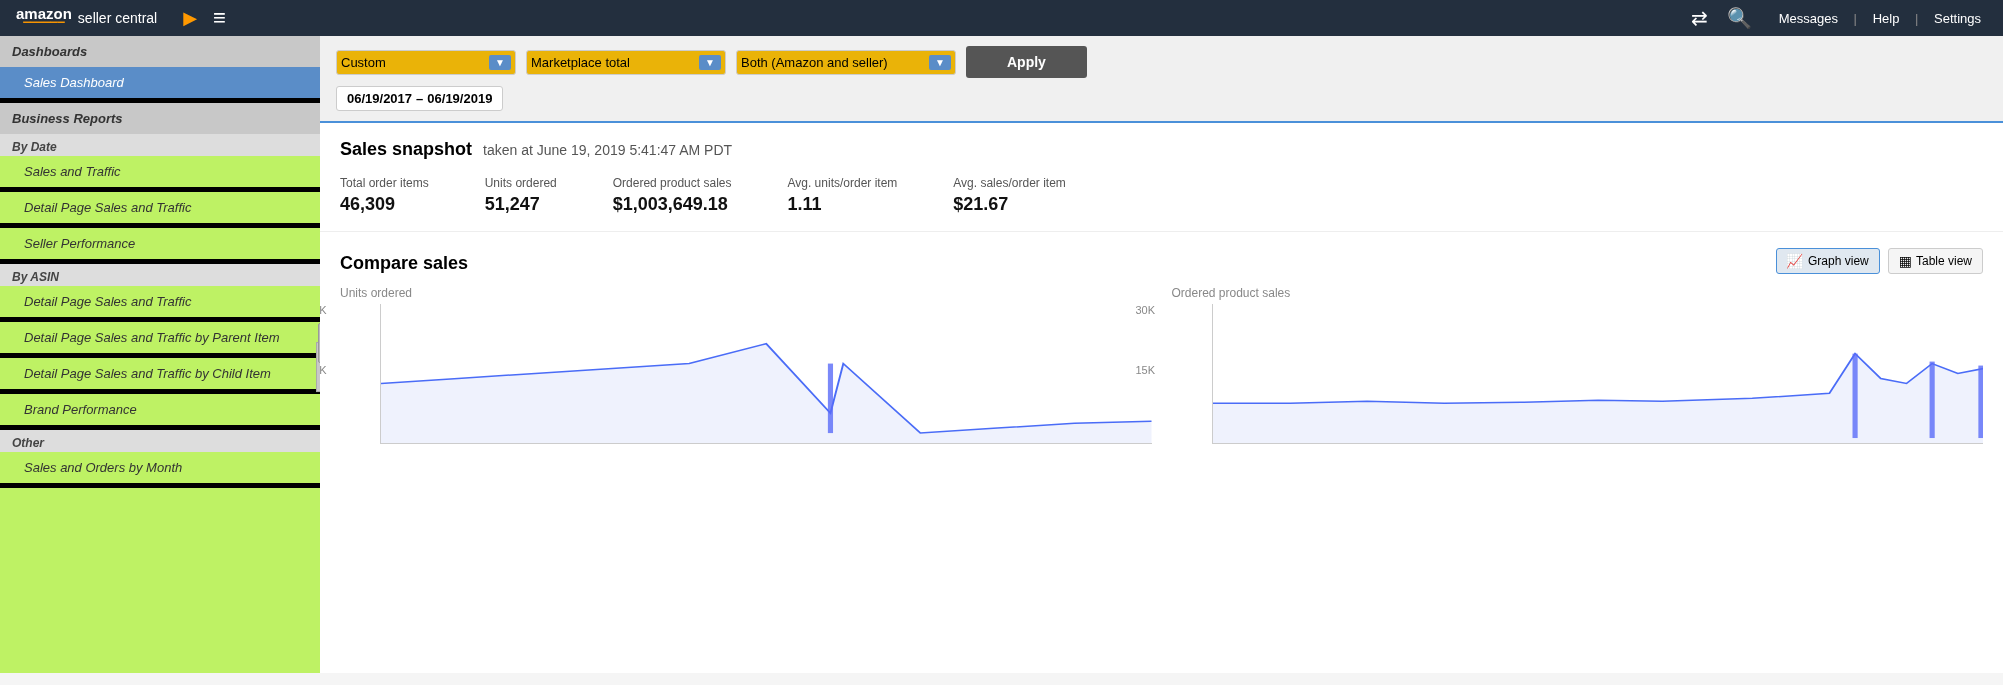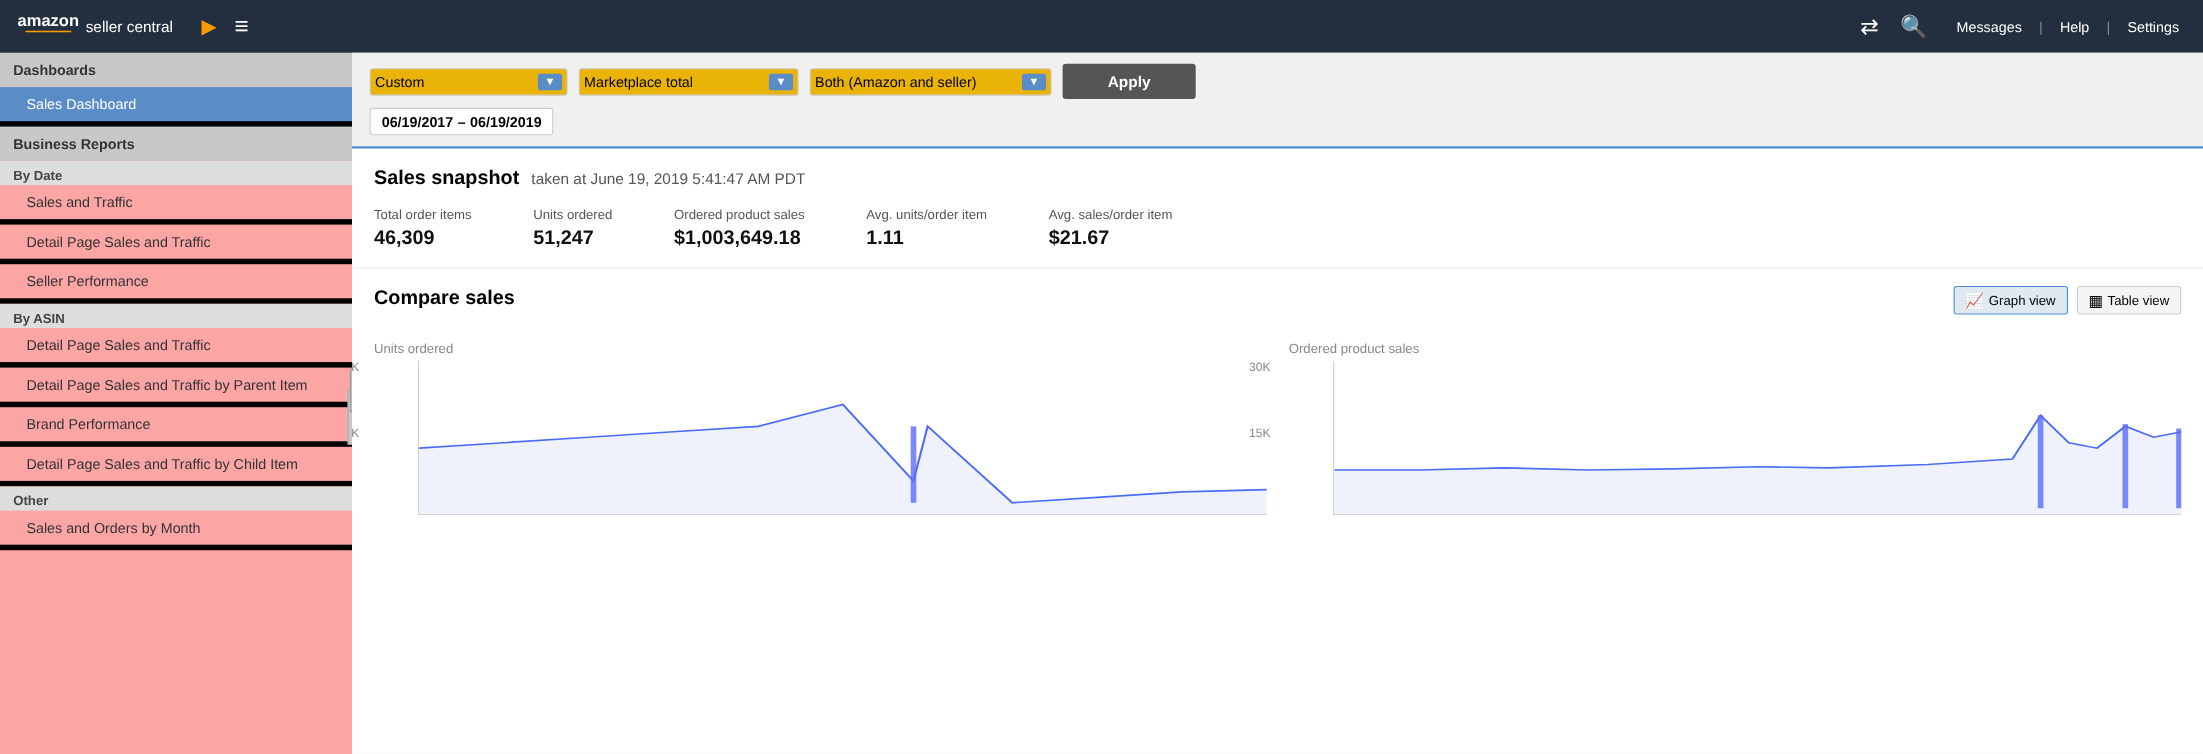--- a/index.html
+++ b/index.html
@@ -1,21 +1,21 @@
 <!DOCTYPE html>
 <html><head>
   <meta charset="utf-8">
   <style>
     * { box-sizing: border-box; margin: 0; padding: 0; }
     body { font-family: Arial, sans-serif; font-size: 13px; background: #f5f5f5; overflow-x: hidden; }
 
     
     .top-nav {
       background: #232f3e;
-      height: 48px;
+      height: 36px;
       display: flex;
       align-items: center;
       padding: 0 16px;
       gap: 16px;
     }
     .top-nav-logo {
       display: flex;
       align-items: center;
       gap: 6px;
     }
@@ -34,23 +34,24 @@
     
     .layout {
       display: flex;
       height: calc(685px - 48px);
     }
 
     
     .sidebar {
       width: 320px;
       min-width: 320px;
-      background: #fca5a5;
+      background: #bef264;
       overflow-y: auto;
       position: relative;
+      font-style: italic;
     }
     .sidebar-section-header {
       background: #c8c8c8;
       padding: 8px 12px;
       font-size: 13px;
       font-weight: bold;
       color: #333;
     }
     .sidebar-item {
       padding: 8px 24px;
@@ -157,22 +158,22 @@
       font-weight: bold;
       color: #111;
     }
 
     
     .compare-section {
       padding: 16px 20px;
     }
     .compare-header {
       display: flex;
-      align-items: flex-start;
-      margin-bottom: 24px;
+      align-items: flex-end;
+      margin-bottom: 12px;
     }
     .compare-title {
       font-size: 18px;
       font-weight: bold;
     }
     .view-toggle {
       margin-left: auto;
       display: flex;
       align-items: center;
       gap: 8px;
@@ -257,22 +258,22 @@
     <div class="sidebar-section-header">Dashboards</div>
     <div class="sidebar-item active">Sales Dashboard</div>
     <div class="sidebar-section-header">Business Reports</div>
     <div class="sidebar-subsection">By Date</div>
     <div class="sidebar-item">Sales and Traffic</div>
     <div class="sidebar-item">Detail Page Sales and Traffic</div>
     <div class="sidebar-item">Seller Performance</div>
     <div class="sidebar-subsection">By ASIN</div>
     <div class="sidebar-item">Detail Page Sales and Traffic</div>
     <div class="sidebar-item">Detail Page Sales and Traffic by Parent Item</div>
+    <div class="sidebar-item">Detail Page Sales and Traffic by Child Item</div>
     <div class="sidebar-item">Brand Performance</div>
-    <div class="sidebar-item">Detail Page Sales and Traffic by Child Item</div>
     <div class="sidebar-subsection">Other</div>
     <div class="sidebar-item">Sales and Orders by Month</div>
 
     <div style="
       position:absolute;
       right:-36px;
       top:48%;
       transform:translateY(-50%) rotate(90deg);
       background:#c8c8c8;
       border:1px solid #aaa;

